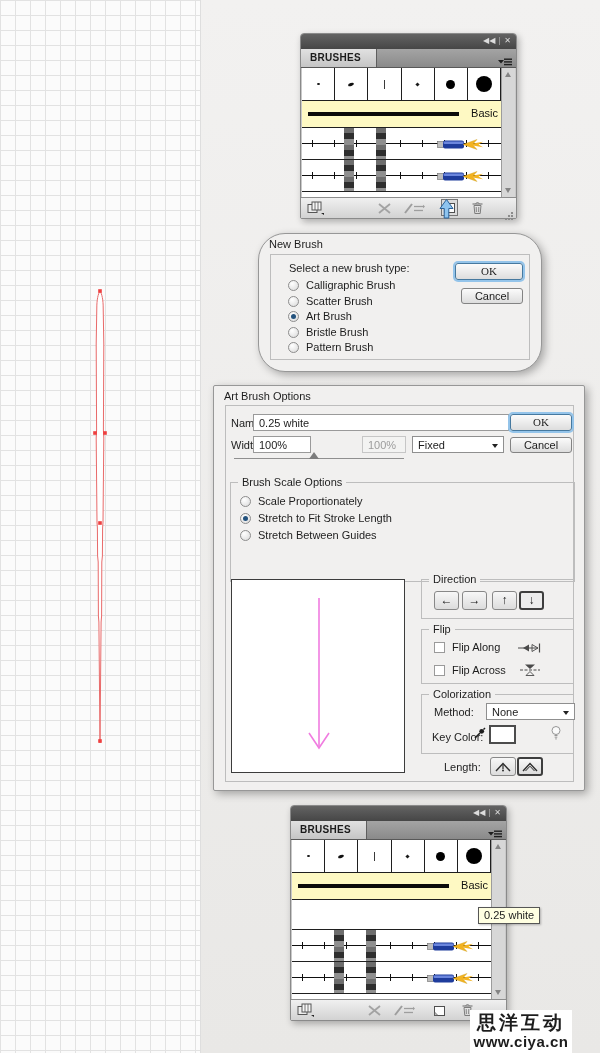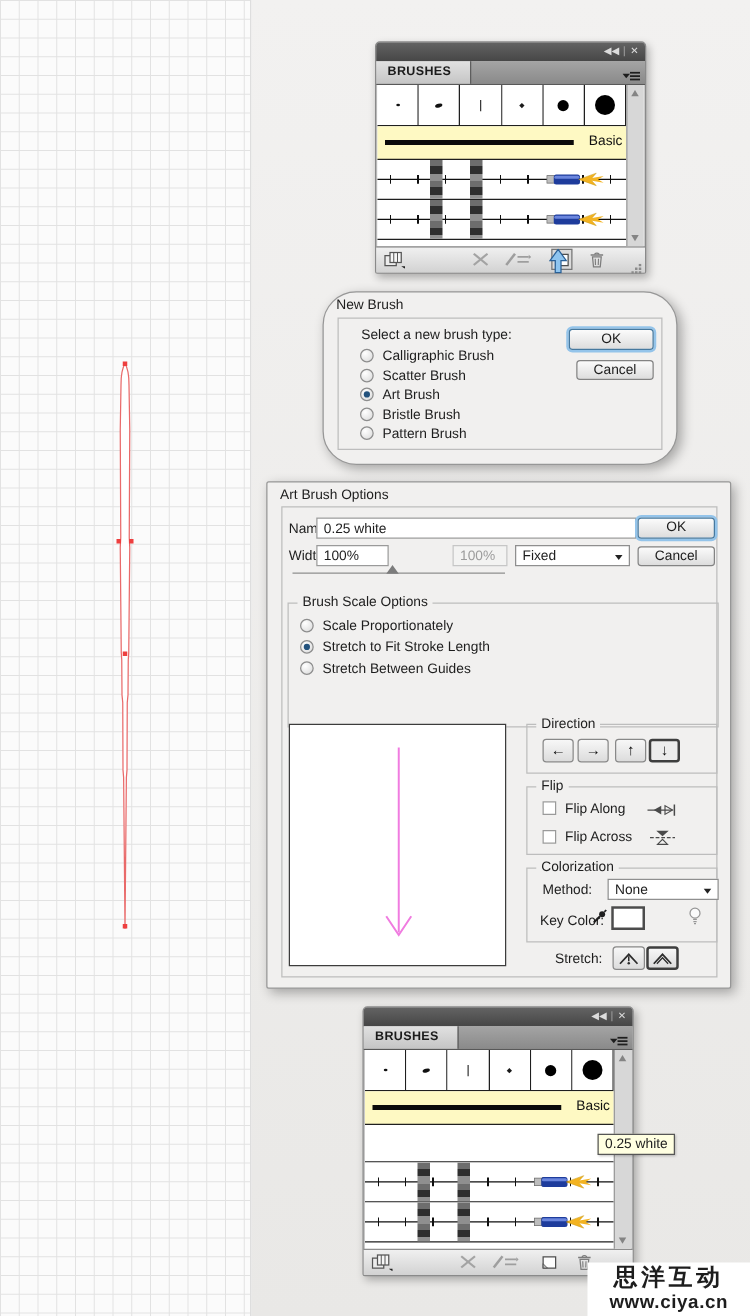--- a/index.html
+++ b/index.html
@@ -63,21 +63,21 @@
   .cursor { position:absolute; z-index:12; }
 
   
   .dlg { position:absolute; background:#f1f0ef; border:1px solid #979797; border-radius:2px;
          box-shadow:3px 3px 9px rgba(0,0,0,.3); font-size:11px; z-index:6; }
   .dtitle { position:absolute; left:10px; top:4px; font-size:11px; color:#1d1d1d; }
   .grp { position:absolute; border:1px solid #bdbdbd; box-sizing:border-box; }
   .leg { position:absolute; top:-7px; left:7px; background:#f1f0ef; padding:0 4px; font-size:11px; white-space:nowrap; }
   .btn { position:absolute; background:linear-gradient(#fbfbfb,#dddddd); border:1px solid #838383;
          border-radius:3px; font-size:11px; text-align:center; box-sizing:border-box; color:#1d1d1d; }
-  .btn.def { border-color:#46799f; box-shadow:0 0 0 2px #94c4ea; }
+  .btn.def { border-color:#46799f; box-shadow:0 0 0 2px #94c4ea;font-family:Liberation Serif, serif; }
   .fld { position:absolute; background:#fff; border:1px solid #9a9a9a; font-size:11px;
          padding:2px 0 0 5px; box-sizing:border-box; white-space:nowrap; overflow:hidden; }
   .fld.dis { background:#f3f3f2; color:#9c9c9c; border-color:#c6c6c6; }
   .dd { position:absolute; background:#fff; border:1px solid #8f8f8f; box-sizing:border-box; }
   .dd .txt { position:absolute; left:5px; top:2px; font-size:11px; white-space:nowrap; }
   .dd-arr { position:absolute; right:5px; top:7px; width:0; height:0;
             border-left:3.5px solid transparent; border-right:3.5px solid transparent; border-top:4px solid #222; }
   .radrow { position:absolute; white-space:nowrap; font-size:11px; }
   .rad { display:inline-block; width:11px; height:11px; border-radius:50%; border:1px solid #8d8d8d;
          background:radial-gradient(circle at 35% 30%,#fff,#d9d9d9); box-sizing:border-box;
@@ -97,21 +97,21 @@
   .dirbtn.sel { border:2px solid #3e3e3e; line-height:15px; background:#ececec; }
   .ovbtn { position:absolute; width:26px; height:19px; background:linear-gradient(#f7f7f7,#dcdcdc);
            border:1px solid #888; border-radius:3px; box-sizing:border-box;
            display:flex; align-items:center; justify-content:center; }
   .ovbtn.sel { border:2px solid #3e3e3e; }
   .lbl { position:absolute; font-size:11px; white-space:nowrap; }
 
   
   .tip { position:absolute; left:478px; top:907px; background:#ffffe1; border:1px solid #565656;
          font-size:11px; padding:1px 5px 2px; z-index:20; box-shadow:1px 1px 2px rgba(0,0,0,.25); }
-  .wm { position:absolute; left:470px; top:1010px; width:130px; height:43px; background:#fff;
+  .wm { position:absolute; left:470px; top:1010px; width:102px; height:43px; background:#fff;
         text-align:center; z-index:30; }
   .wm-l1 { font-size:19px; font-weight:bold; letter-spacing:3px; line-height:23px; margin-top:1px; }
   .wm-l2 { font-size:15px; font-weight:bold; line-height:15px; letter-spacing:.5px; }
 </style>
 </head>
 <body>
 
 <div id="stage">
 
   <div class="artboard"></div>
@@ -382,21 +382,21 @@
       <span style="position:absolute;left:128px;top:30px;">
         <svg width="12" height="16" viewBox="0 0 12 16">
             <circle cx="6" cy="5.5" r="4" fill="#fafafa" stroke="#969696" stroke-width="1"></circle>
             <line x1="4.5" y1="10.5" x2="7.5" y2="10.5" stroke="#969696" stroke-width="1"></line>
             <line x1="4.7" y1="12.2" x2="7.3" y2="12.2" stroke="#969696" stroke-width="1"></line>
             <line x1="5.2" y1="13.9" x2="6.8" y2="13.9" stroke="#969696" stroke-width="1"></line>
           </svg>
       </span>
     </div>
 
-    <div class="lbl" style="left:230px;top:375px;">Stretch:</div>
+    <div class="lbl" style="left:230px;top:375px;">Length:</div>
     <div class="ovbtn" style="left:276px;top:371px;">
       <svg width="18" height="12" viewBox="0 0 18 12">
           <polyline points="2,10 9,2.5 16,10" fill="none" stroke="#2c2c2c" stroke-width="1.4"></polyline>
           <line x1="9" y1="4" x2="9" y2="8" stroke="#2c2c2c" stroke-width="1.2"></line>
           <circle cx="9" cy="9.5" r="1" fill="#2c2c2c"></circle>
         </svg>
     </div>
     <div class="ovbtn sel" style="left:303px;top:371px;">
       <svg width="18" height="12" viewBox="0 0 18 12">
           <polyline points="2,10 9,2.5 16,10" fill="none" stroke="#2c2c2c" stroke-width="1.4"></polyline>

